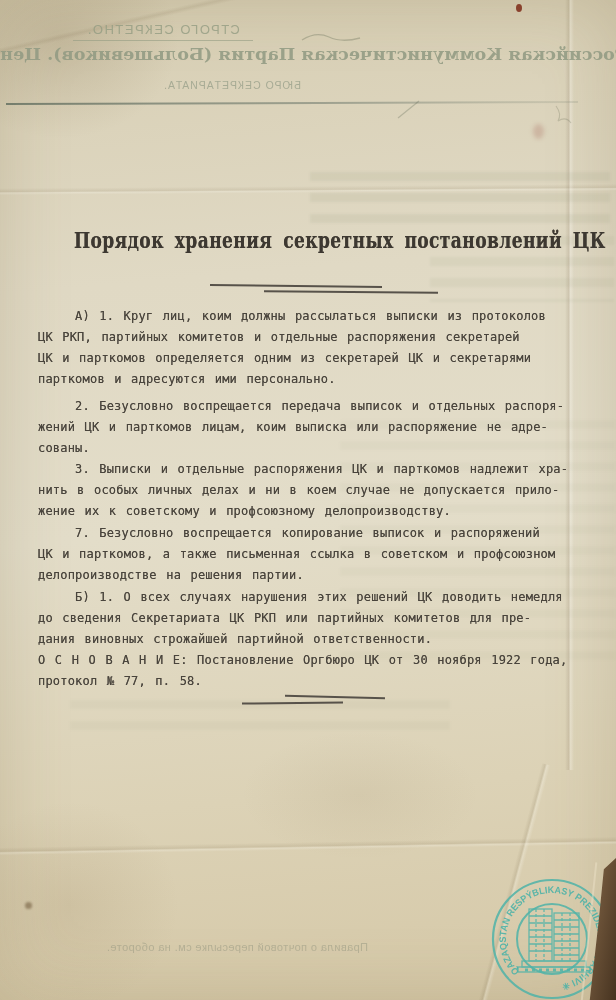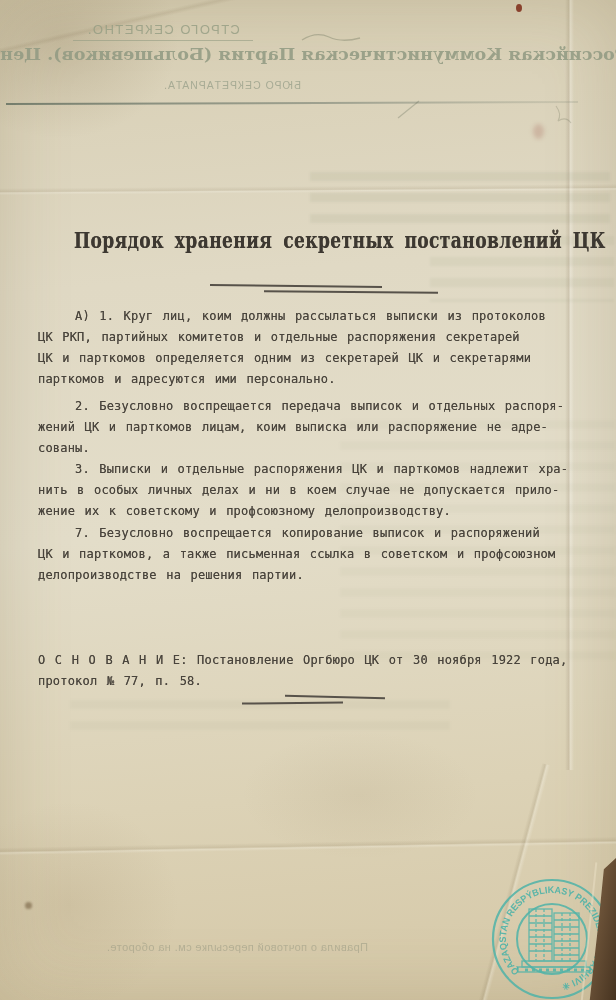--- a/index.html
+++ b/index.html
@@ -103,20 +103,23 @@
 парткомов и адресуются ими персонально.</div>
   <div class="abs para" style="top:396px;">2. Безусловно воспрещается передача выписок и отдельных распоря-
 жений ЦК и парткомов лицам, коим выписка или распоряжение не адре-
 сованы.</div>
   <div class="abs para" style="top:459px;">3. Выписки и отдельные распоряжения ЦК и парткомов надлежит хра-
 нить в особых личных делах и ни в коем случае не допускается прило-
 жение их к советскому и профсоюзному делопроизводству.</div>
   <div class="abs para" style="top:523px;">7. Безусловно воспрещается копирование выписок и распоряжений
 ЦК и парткомов, а также письменная ссылка в советском и профсоюзном
 делопроизводстве на решения партии.</div>
+  <div class="abs para" style="top:587px;">Б) 1. О всех случаях нарушения этих решений ЦК доводить немедля
+до сведения Секретариата ЦК РКП или партийных комитетов для пре-
+дания виновных строжайшей партийной ответственности.</div>
   <div class="abs para flush" style="top:650px;">О С Н О В А Н И Е: Постановление Оргбюро ЦК от 30 ноября 1922 года,
 протокол № 77, п. 58.</div>
 
   <div class="abs rule" style="left:285px;top:696px;width:100px;transform:rotate(1.4deg);"></div>
   <div class="abs rule" style="left:242px;top:702px;width:101px;transform:rotate(-.6deg);"></div>
 
   <svg class="abs stamp-svg" width="220" height="220" viewBox="0 0 220 220">
     <g stroke="#4fb3a8" fill="none" opacity=".85">
       <circle cx="100" cy="100" r="59" stroke-width="2.2"></circle>
       <circle cx="100" cy="100" r="35" stroke-width="2"></circle>

